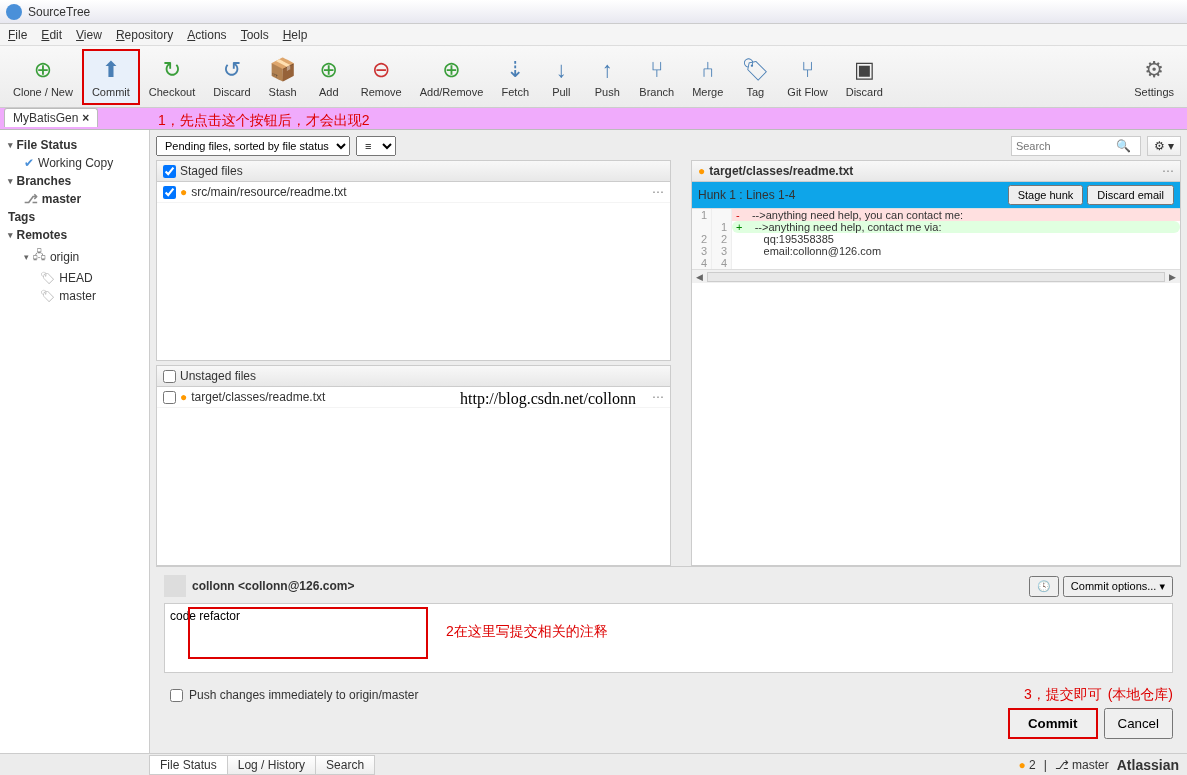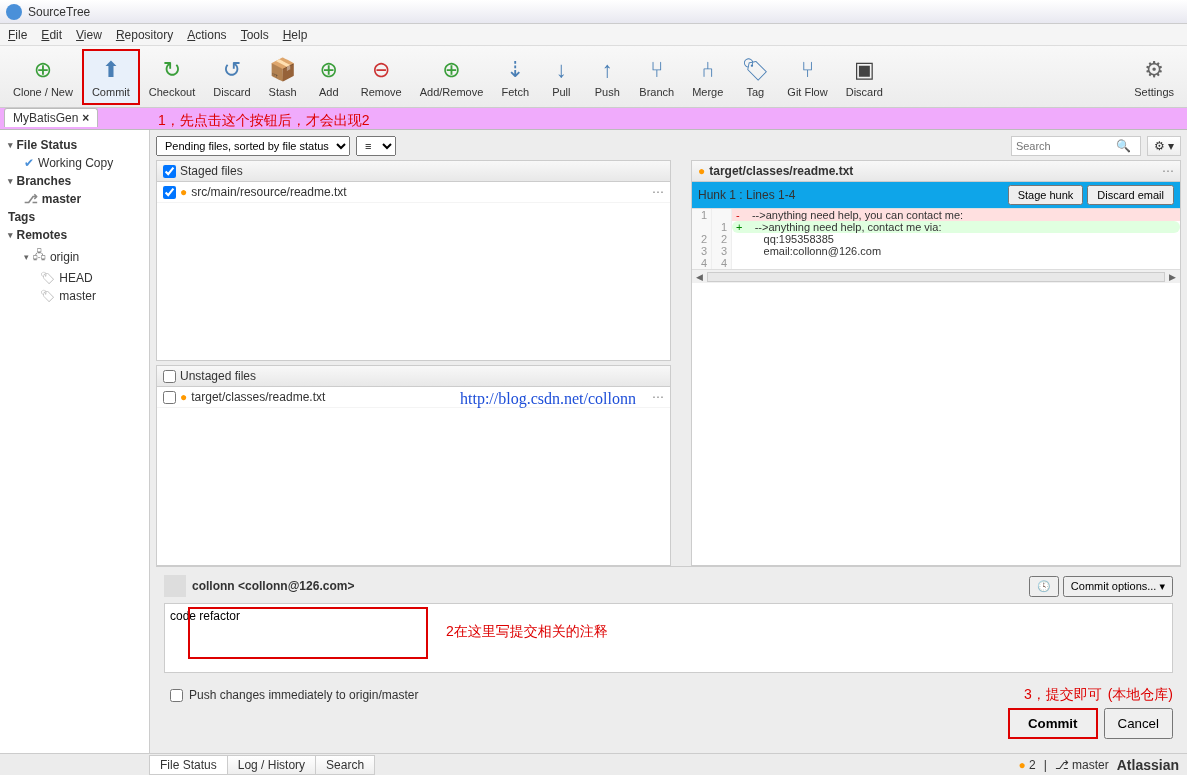--- a/index.html
+++ b/index.html
@@ -58,21 +58,21 @@
 .commit-msg { width: 100%; height: 70px; border: 1px solid #ccc; padding: 5px; font-size: 12px; resize: none; }
 .msg-anno { position: absolute; border: 2px solid #d00; pointer-events: none; }
 .push-row { display: flex; align-items: center; gap: 6px; margin-top: 10px; padding-left: 6px; }
 .push-row .main-commit { margin-left: auto; padding: 6px 18px; font-weight: bold; }
 .push-row .cancel { padding: 6px 12px; }
 .commit-highlight { border: 2px solid #d00; }
 .bottom-tabs { height: 22px; background: #ececec; border-top: 1px solid #ccc; display: flex; align-items: center; }
 .bottom-tabs .btab { border: 1px solid #ccc; background: linear-gradient(#fff,#eee); padding: 2px 10px; margin-left: -1px; }
 .bottom-tabs .btab.active { background: #fff; }
 .status-right { margin-left: auto; display: flex; align-items: center; gap: 8px; padding-right: 8px; }
-.watermark { position: absolute; top: 390px; left: 460px; color: #1d4ed8; font-size: 16px; font-family: serif; pointer-events: none; z-index: 5; }
+.watermark { position: absolute; top: 390px; left: 460px; color: #000000; font-size: 16px; font-family: serif; pointer-events: none; z-index: 5; }
 .tri { font-size: 9px; color: #666; }
 input[type=checkbox] { margin: 0; }
 .scroll-stub { border-top: 1px solid #ddd; background: #f0f0f0; height: 14px; display: flex; align-items: center; }
 .scroll-stub .tri2 { font-size: 9px; color: #666; padding: 0 4px; }
 .scroll-stub .track { flex: 1; background: #e8e8e8; height: 10px; border: 1px solid #ccc; }
 </style>
 </head>
 <body>
 
 <div class="titlebar">

